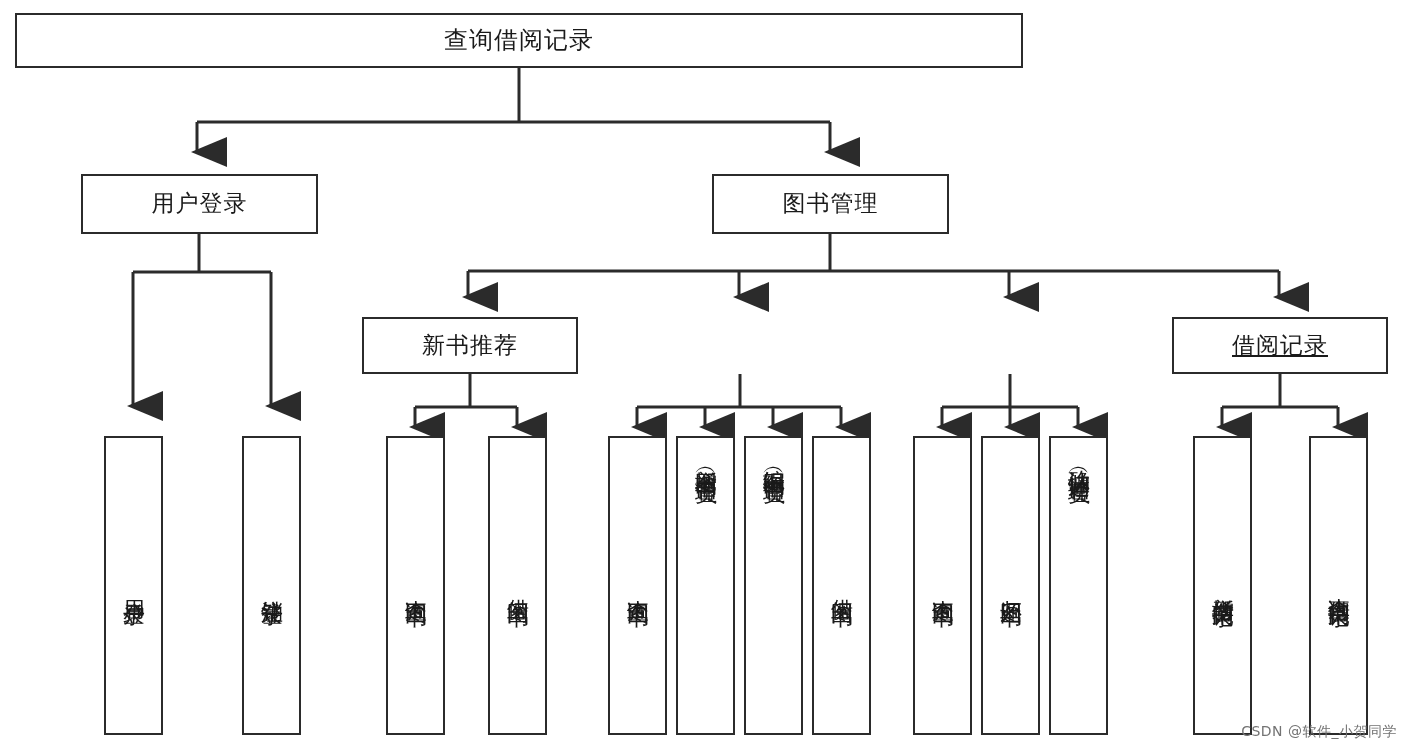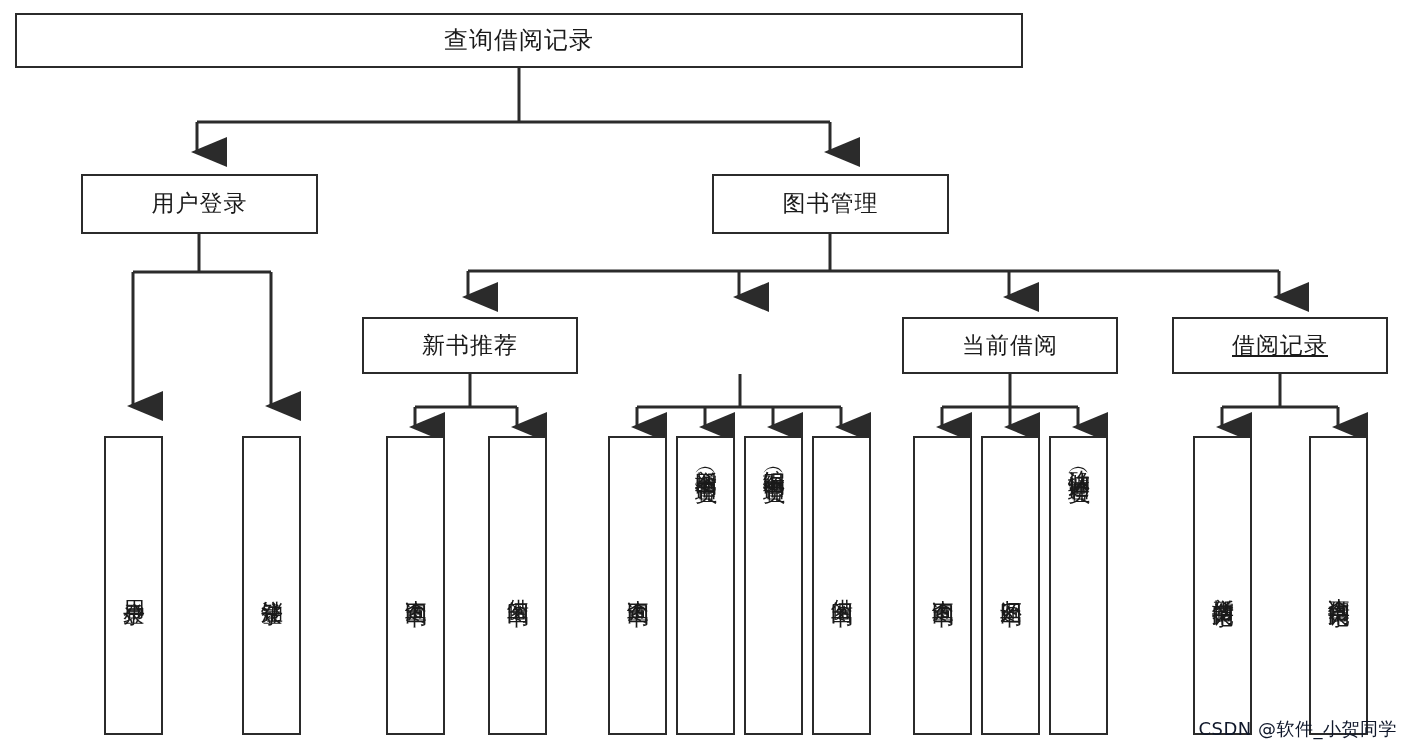--- a/index.html
+++ b/index.html
@@ -60,22 +60,22 @@
   }
   
   .node.vert.mid {
     align-items: center;
     padding-top: 0;
   }
   #watermark {
     position: absolute;
     right: 8px;
     bottom: 6px;
-    font-size: 18px;
-    color: #0f172a;
+    font-size: 14px;
+    color: #737373;
     letter-spacing: 0.5px;
     white-space: nowrap;
   }
 </style>
 </head>
 <body>
 
 <div id="canvas">
 
   <svg id="edges" viewBox="0 0 1405 747" width="1405" height="747" xmlns="http://www.w3.org/2000/svg">
@@ -132,21 +132,20 @@
 
   <div class="node horiz root" style="left:15px; top:13px; width:1008px; height:55px;">查询借阅记录</div>
 
   <div class="node horiz" style="left:81px; top:174px; width:237px; height:60px;">用户登录</div>
 
   <div class="node horiz" style="left:362px; top:317px; width:216px; height:57px;">新书推荐</div>
 
   <div class="node horiz" style="left:712px; top:174px; width:237px; height:60px;">图书管理</div>
 
 
-  <div class="node horiz" style="left:902px; top:317px; width:216px; height:57px;">当前借阅</div>
 
   <div class="node horiz" style="left:1172px; top:317px; width:216px; height:57px;text-decoration:underline;">借阅记录</div>
 
   <div class="node vert mid" style="left:104px; top:436px; width:59px; height:299px;">
     <span class="vert-label">用户登录</span>
   </div>
   <div class="node vert mid" style="left:242px; top:436px; width:59px; height:299px;">
     <span class="vert-label">注销登录</span>
   </div>
 

